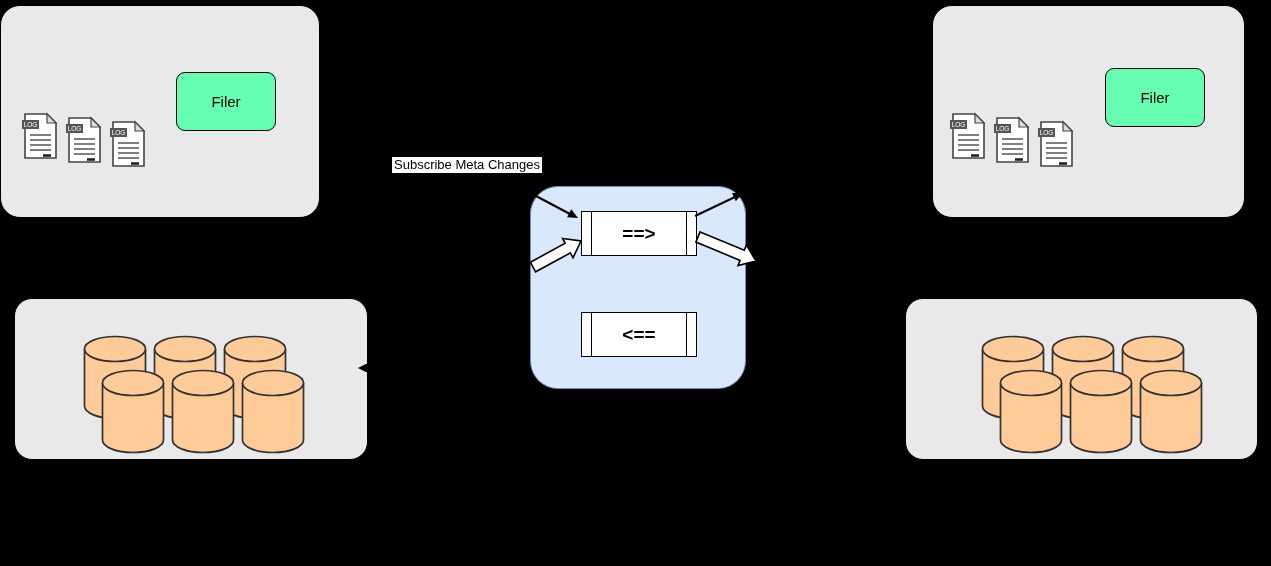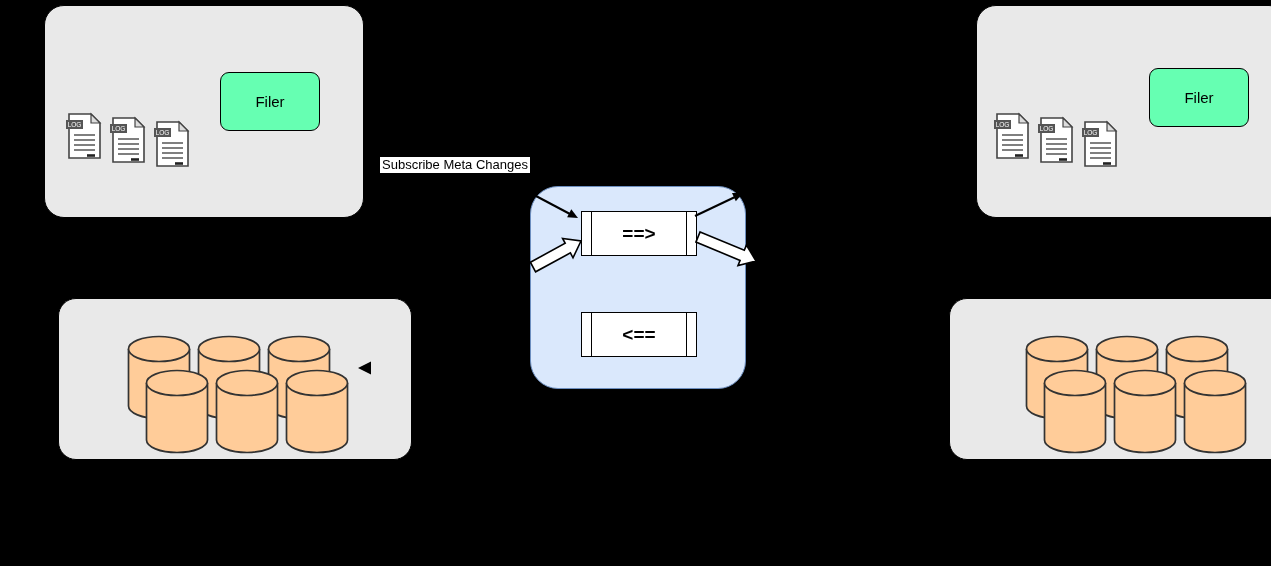--- a/index.html
+++ b/index.html
@@ -9,21 +9,20 @@
   .canvas {
     position:relative; width:1271px; height:566px;
     background:var(--background,#000); overflow:hidden;
   }
 
   .cluster {
     position:absolute;
     background:var(--cluster-fill,#e8e8e8);
     border:1.5px solid var(--cluster-stroke,#000);
     border-radius:20px;
-    margin-left:44px;
   }
   #filer-cluster-left  { left:0px;   top:5px;   width:320px; height:213px; }
   #filer-cluster-right { left:932px; top:5px;   width:313px; height:213px; }
   #volume-cluster-left { left:14px;  top:298px; width:354px; height:162px; border-radius:18px; }
   #volume-cluster-right{ left:905px; top:298px; width:353px; height:162px; border-radius:18px; }
 
   .filer {
     position:absolute;
     background:var(--filer-fill,#66ffb2);
     border:1px solid var(--filer-stroke,#000);
@@ -47,21 +46,21 @@
     display:flex; align-items:center; justify-content:center;
     font-weight:bold; font-size:19px; color:#000;
   }
   #queue-forward  { top:24px; }
   #queue-backward { top:125px; }
   .endcap { position:absolute; top:-1px; bottom:-1px; width:0; border-left:1.5px solid var(--queue-stroke,#000); }
   .endcap.left  { left:9px; }
   .endcap.right { right:9px; }
 
   .subscribe-label {
-    position:absolute; left:380px; top:157px;
+    position:absolute; left:392px; top:157px;
     background:var(--subscribe-label-bg,#fff);
     color:var(--subscribe-label-color,#000);
     font-size:13px; line-height:16px; padding:0 2px;
     white-space:nowrap;
   }
 
   .log-icon { position:absolute; }
   .cyl { position:absolute; }
   .arrows { position:absolute; left:0; top:0; pointer-events:none; }
 </style>

